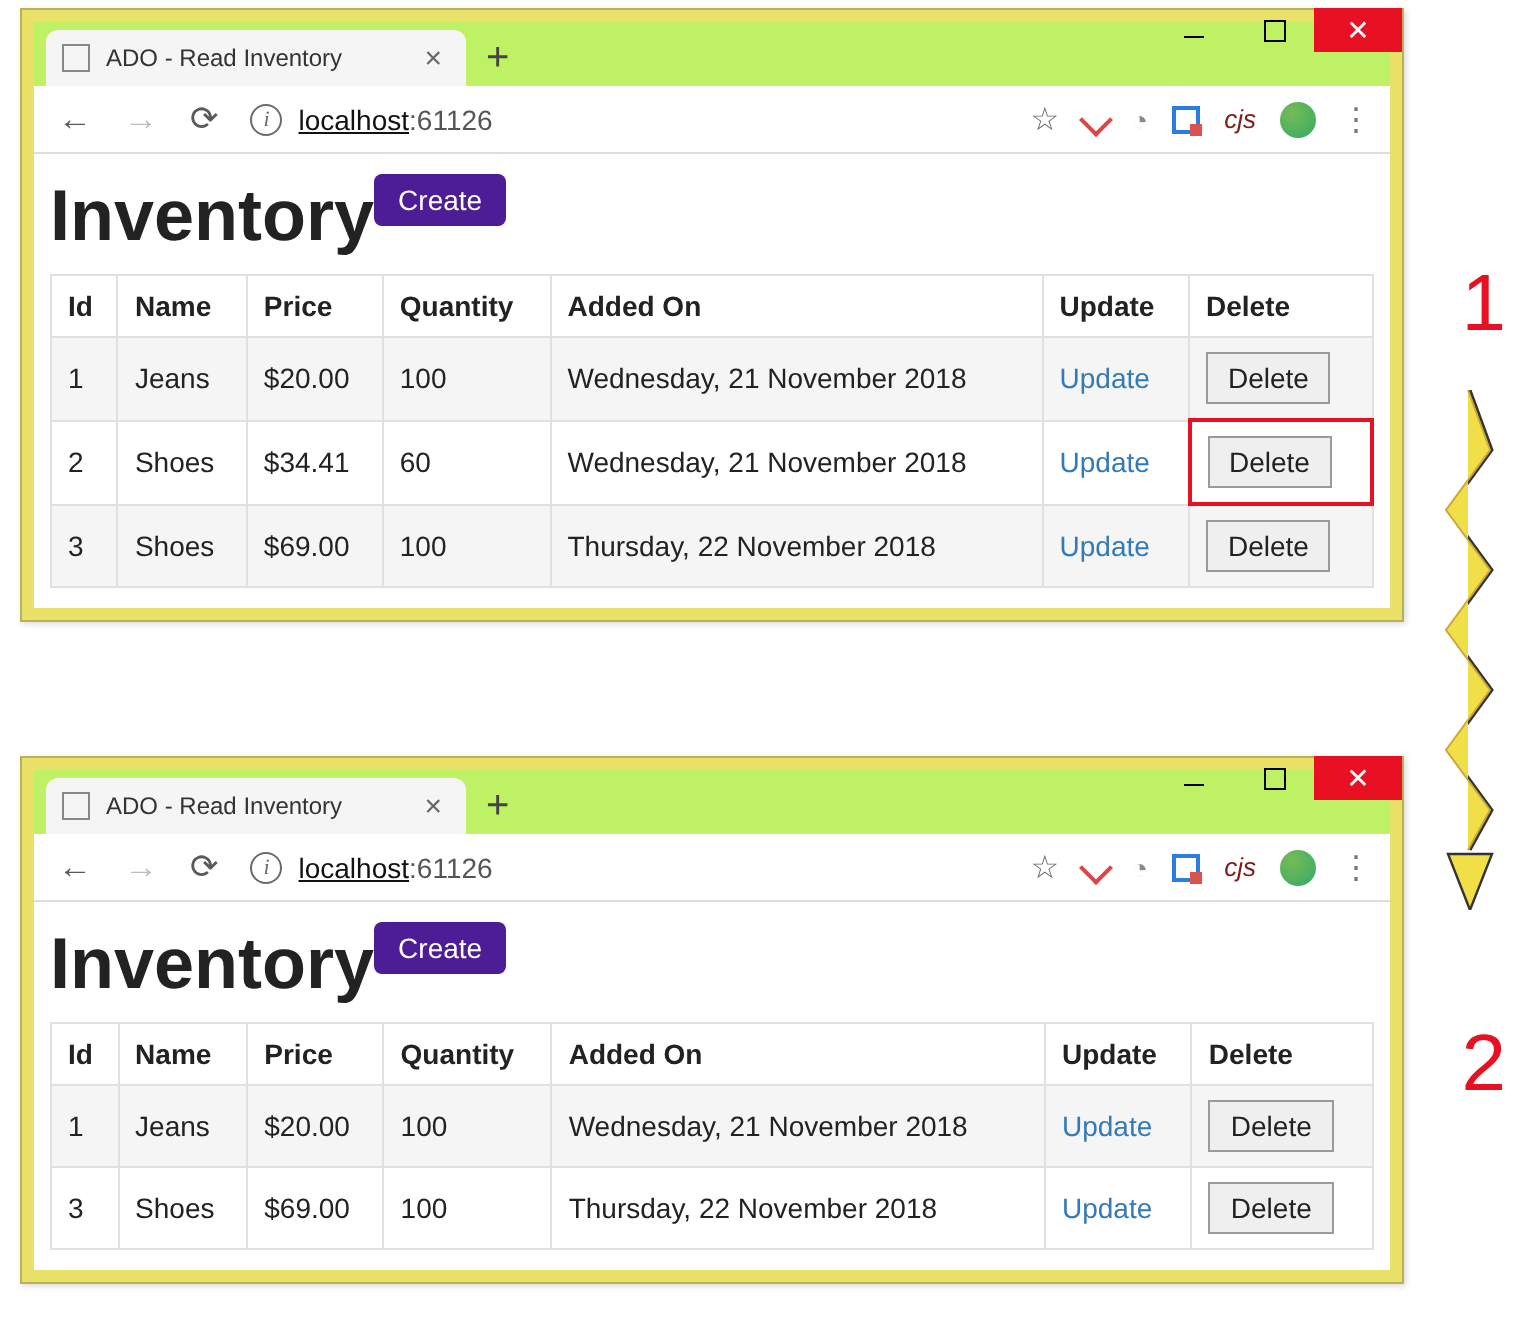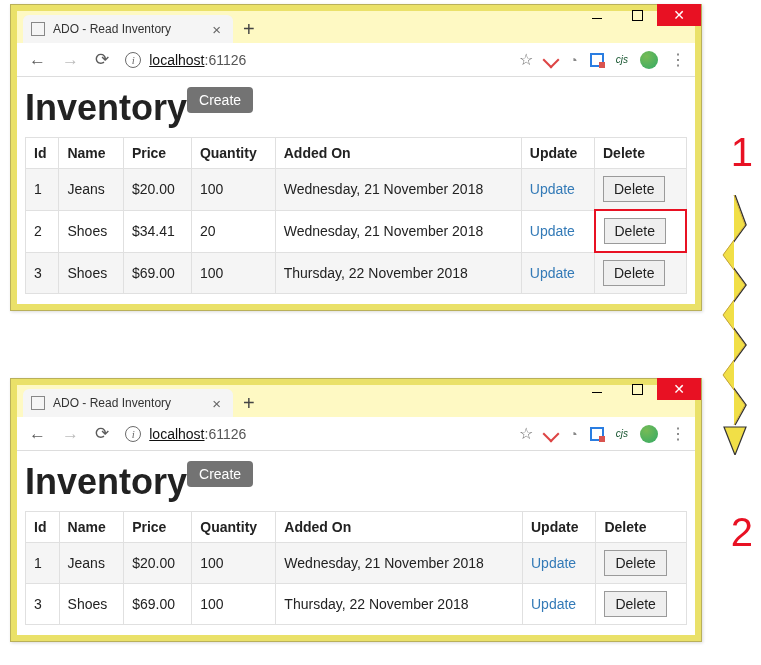--- a/index.html
+++ b/index.html
@@ -37,21 +37,21 @@
   .tctrl.restore::before {
     content: ""; width: 9px; height: 9px; border: 1px solid #000; display: block;
   }
   .tctrl.min::before {
     content: ""; width: 10px; height: 0; border-top: 1.5px solid #000; display: block;
     margin-top: 6px;
   }
 
   .tabstrip {
     display: flex; align-items: center;
-    background: #fef9c3; height: 32px;
+    background: #bef264; height: 32px;
     padding-top: 4px;
   }
   .tab {
     background: #f5f5f5;
     height: 28px;
     border-top-left-radius: 6px; border-top-right-radius: 6px;
     display: flex; align-items: center;
     padding: 0 8px;
     font-size: 12px;
     color: #333;
@@ -81,37 +81,37 @@
     flex: 0 0 16px; margin-left: 4px;
   }
   .url { color: #555; font-size: 14px; flex: 1; }
   .url .host { color: #111; text-decoration: underline; }
   .ext-icons { display: flex; align-items: center; gap: 12px; color: #777; }
   .star { font-size: 16px; color: #6a6a6a; }
   .rhomb { width: 12px; height: 12px; transform: rotate(45deg); border: 2px solid #d44; border-top: none; border-left: none; }
   .bell  { font-size: 14px; color: #888; }
   .sbox  { width: 14px; height: 14px; border: 2px solid #2a7de1; position: relative; }
   .sbox::after { content: ""; position: absolute; right: -3px; bottom: -3px; width: 6px; height: 6px; background: #d9534f; }
-  .cjs   { color: #14532d; font-style: italic; font-size: 10px; }
+  .cjs   { color: #7f1d1d; font-style: italic; font-size: 13px; }
   .avatar{ width: 18px; height: 18px; border-radius: 50%; background: radial-gradient(circle at 35% 30%, #7b5, #3a6); }
   .kebab { font-size: 16px; letter-spacing: 1px; }
 
   .page {
     background: #fff;
     padding: 6px 8px 10px 8px;
   }
   .heading-row { display: flex; align-items: flex-start; margin: 4px 0 8px 0; }
   h1.page-title {
     margin: 0;
     font-size: 36px;
     font-weight: 700;
     color: #222;
   }
   .btn-create {
-    background: #737373; color: #fff; border: none;
+    background: #4c1d95; color: #fff; border: none;
     padding: 5px 12px; border-radius: 4px; font-size: 14px;
   }
 
   table.inv {
     border-collapse: collapse;
     width: 100%;
     font-size: 14px;
   }
   table.inv th, table.inv td {
     border: 1px solid #e0e0e0;
@@ -222,21 +222,21 @@
             <td>$20.00</td>
             <td>100</td>
             <td>Wednesday, 21 November 2018</td>
             <td><a href="#" class="update-link">Update</a></td>
             <td><button class="del-btn">Delete</button></td>
           </tr>
           <tr>
             <td>2</td>
             <td>Shoes</td>
             <td>$34.41</td>
-            <td>20</td>
+            <td>60</td>
             <td>Wednesday, 21 November 2018</td>
             <td><a href="#" class="update-link">Update</a></td>
             <td class="red-box"><button class="del-btn">Delete</button></td>
           </tr>
           <tr>
             <td>3</td>
             <td>Shoes</td>
             <td>$69.00</td>
             <td>100</td>
             <td>Thursday, 22 November 2018</td>

